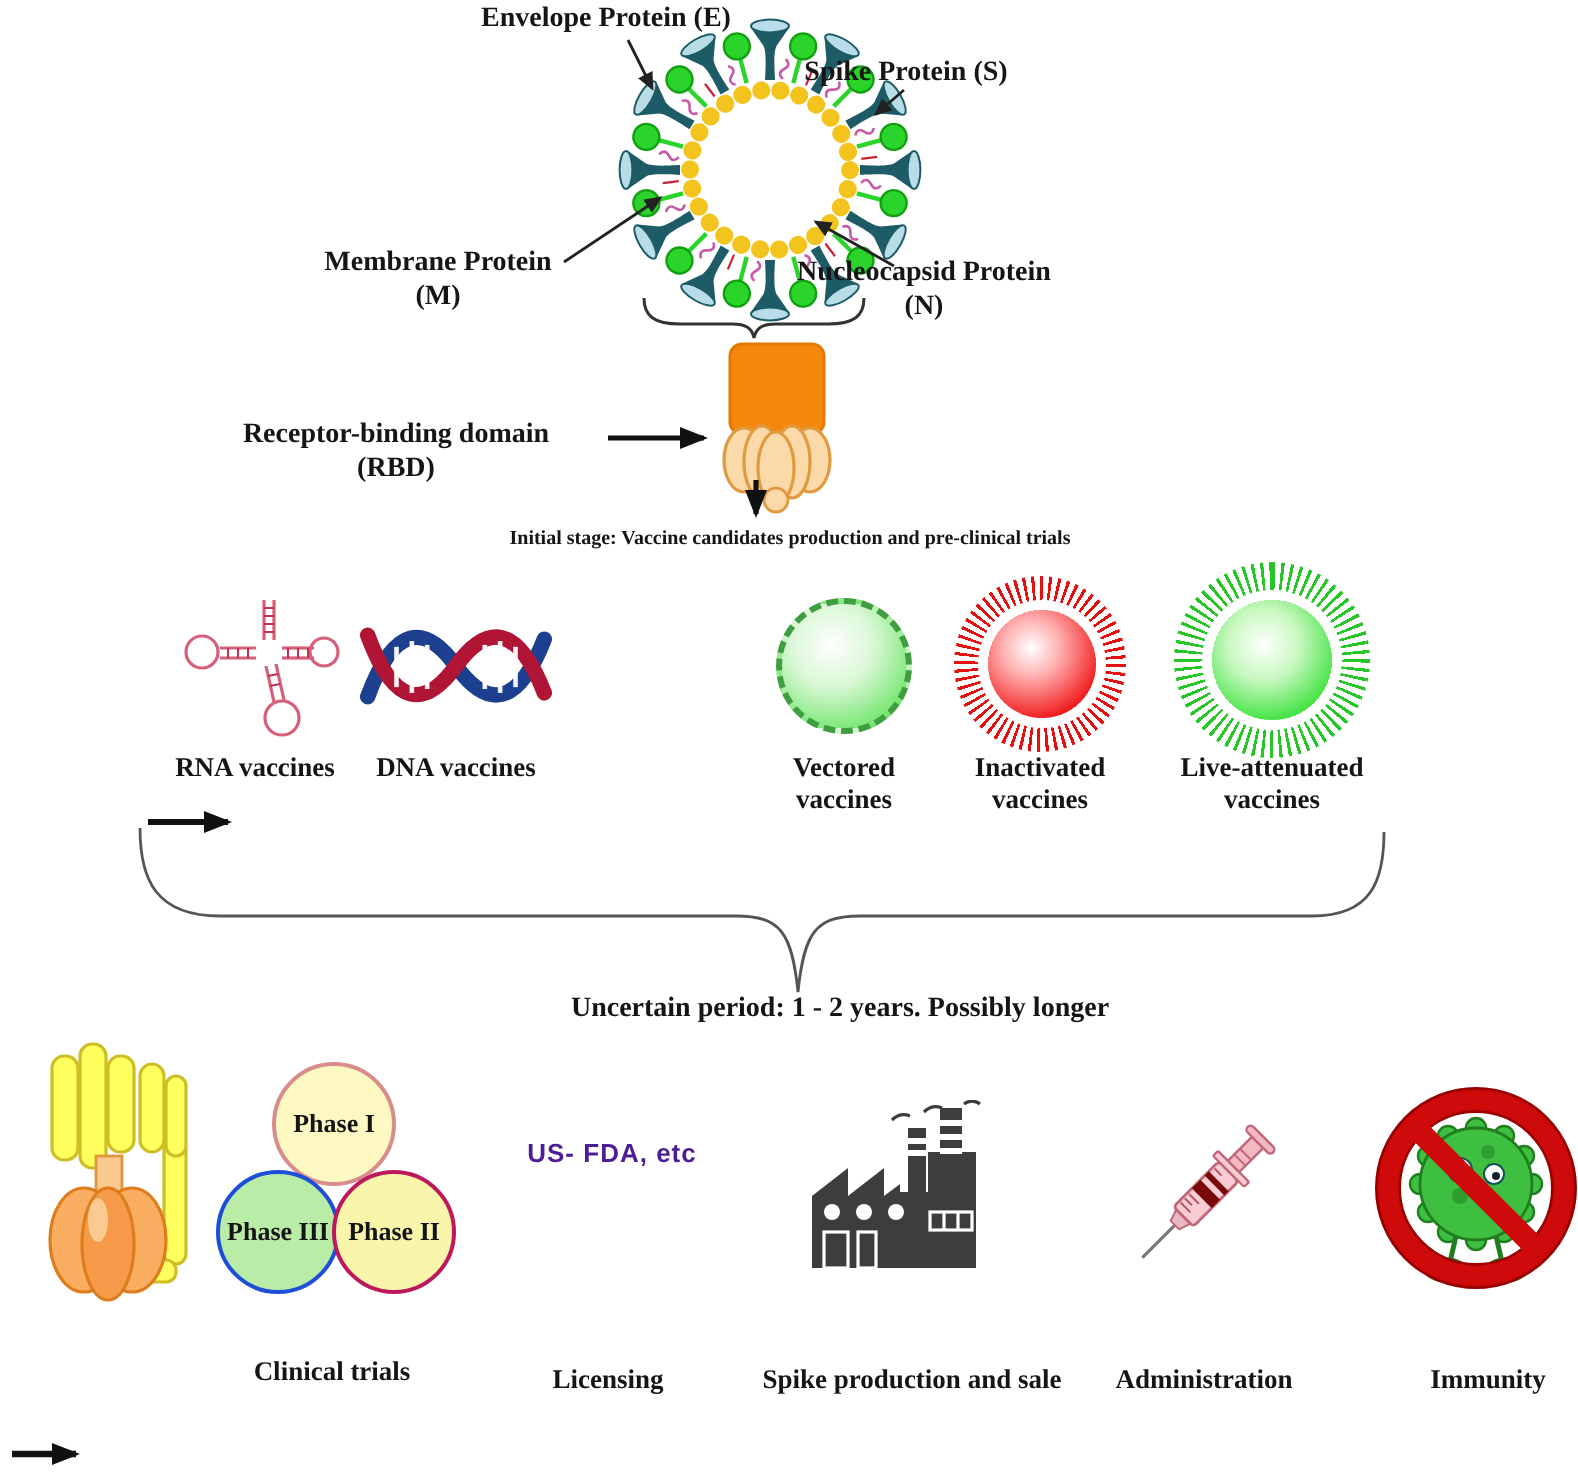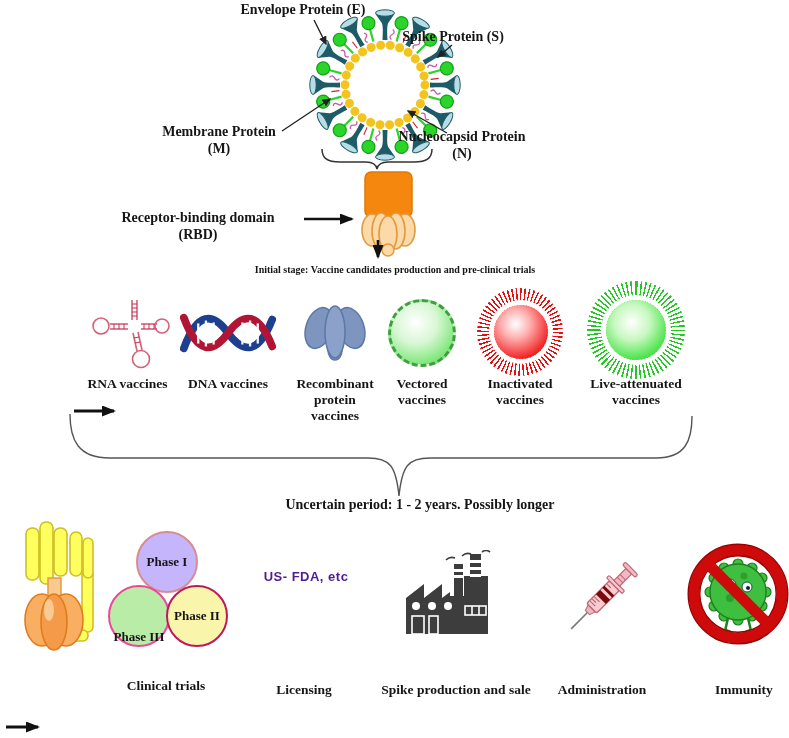--- a/index.html
+++ b/index.html
@@ -1,40 +1,40 @@
 <!DOCTYPE html>
 <html><head>
 <meta charset="utf-8">
 <style>
   html,body{margin:0;padding:0;background:#fff;}
   .canvas{position:relative;width:789px;height:738px;background:#fff;overflow:hidden;
-          font-family:"Liberation Serif",serif;font-weight:bold;color:#151515;border-radius:11px;}
+          font-family:"Liberation Serif",serif;font-weight:bold;color:#151515;}
   .canvas svg{display:block;}
   .abs{position:absolute;}
   .lbl{position:absolute;text-align:center;font-size:13.5px;line-height:1.18;}
   .overlay{position:absolute;left:0;top:0;width:789px;height:738px;pointer-events:none;}
   
   .vectored-sphere{width:62px;height:62px;border-radius:50%;border:3.5px dashed #3f9e3f;
     background:radial-gradient(circle at 40% 33%,#ffffff 0%,#d8f7d4 38%,#7fe87a 75%,#52d84e 100%);}
   
   .burst{position:relative;border-radius:50%;}
   .burst .spikes{position:absolute;inset:0;border-radius:50%;}
   .burst .ball{position:absolute;border-radius:50%;}
   .burst-red .spikes{background:repeating-conic-gradient(#e41010 0deg 2.2deg,rgba(255,255,255,0) 2.2deg 6deg);}
   .burst-red .ball{left:17px;top:17px;width:54px;height:54px;box-shadow:0 0 0 5px #fff;
     background:radial-gradient(circle at 40% 35%,#ffffff 0%,#ffb0b0 30%,#f01414 78%,#c90606 100%);}
   .burst-green .spikes{background:repeating-conic-gradient(#25c625 0deg 2deg,rgba(255,255,255,0) 2deg 5.6deg);}
   .burst-green .ball{left:19px;top:19px;width:60px;height:60px;box-shadow:0 0 0 5px #fff;
     background:radial-gradient(circle at 43% 37%,#ffffff 0%,#c8f8c0 35%,#35e035 80%,#1dbd1d 100%);}
   
   .phase{position:absolute;width:58px;height:58px;border-radius:50%;display:flex;
          align-items:center;justify-content:center;font-size:13px;}
-  .phase1{background:#c4b5fd;border:2px solid #d98c8c;}
+  .phase1{background:#fef9c3;border:2px solid #d98c8c;}
   .phase2{background:#f9f6ac;border:2px solid #be185d;}
-  .phase3{background:#b9eca6;border:2px solid #ec4899;align-items:flex-end;}
+  .phase3{background:#b9eca6;border:2px solid #1d4ed8;}
   
   .fda-wrap{position:absolute;text-align:center;}
   .fda-logo{font-family:"Liberation Sans",sans-serif;font-weight:bold;font-size:47px;
             line-height:0.95;color:#1f4e9a;letter-spacing:-4px;}
   .fda-sub{font-family:"Liberation Sans",sans-serif;font-weight:bold;font-size:13px;
            color:#4c1d95;letter-spacing:0.5px;margin-top:3px;}
 </style>
 </head>
 <body>
 
@@ -163,31 +163,20 @@
           <line x1="35" y1="15" x2="35" y2="38"></line>
           <line x1="65" y1="15" x2="65" y2="38"></line>
             <line x1="73" y1="13" x2="73" y2="40"></line>
           <line x1="81" y1="16" x2="81" y2="37"></line>
         </g>
       </svg>
     </div>
     <div class="lbl" style="position:static;">DNA vaccines</div>
   </div>
 
-  <div class="abs" style="left:292px;top:290px;width:86px;">
-    <div style="height:86px;display:flex;align-items:center;justify-content:center;">
-      <svg width="66" height="66" viewBox="0 0 66 66">
-        <ellipse cx="17" cy="28" rx="13" ry="21" fill="#7e95c0" stroke="#5d77a6" stroke-width="1.5" transform="rotate(18 17 28)"></ellipse>
-        <ellipse cx="49" cy="28" rx="13" ry="21" fill="#7e95c0" stroke="#5d77a6" stroke-width="1.5" transform="rotate(-18 49 28)"></ellipse>
-        <ellipse cx="33" cy="50" rx="7" ry="10" fill="#7e95c0" stroke="#5d77a6" stroke-width="1.5"></ellipse>
-        <ellipse cx="33" cy="32" rx="10" ry="26" fill="#8ba1c9" stroke="#5d77a6" stroke-width="1.5"></ellipse>
-      </svg>
-    </div>
-    <div class="lbl" style="position:static;">Recombinant protein vaccines</div>
-  </div>
 
   <div class="abs" style="left:386px;top:290px;width:72px;">
     <div style="height:86px;display:flex;align-items:center;justify-content:center;">
       <div class="vectored-sphere"></div>
     </div>
     <div class="lbl" style="position:static;">Vectored vaccines</div>
   </div>
 
   <div class="abs" style="left:477px;top:288px;width:86px;">
     <div style="height:88px;display:flex;align-items:center;justify-content:center;">

